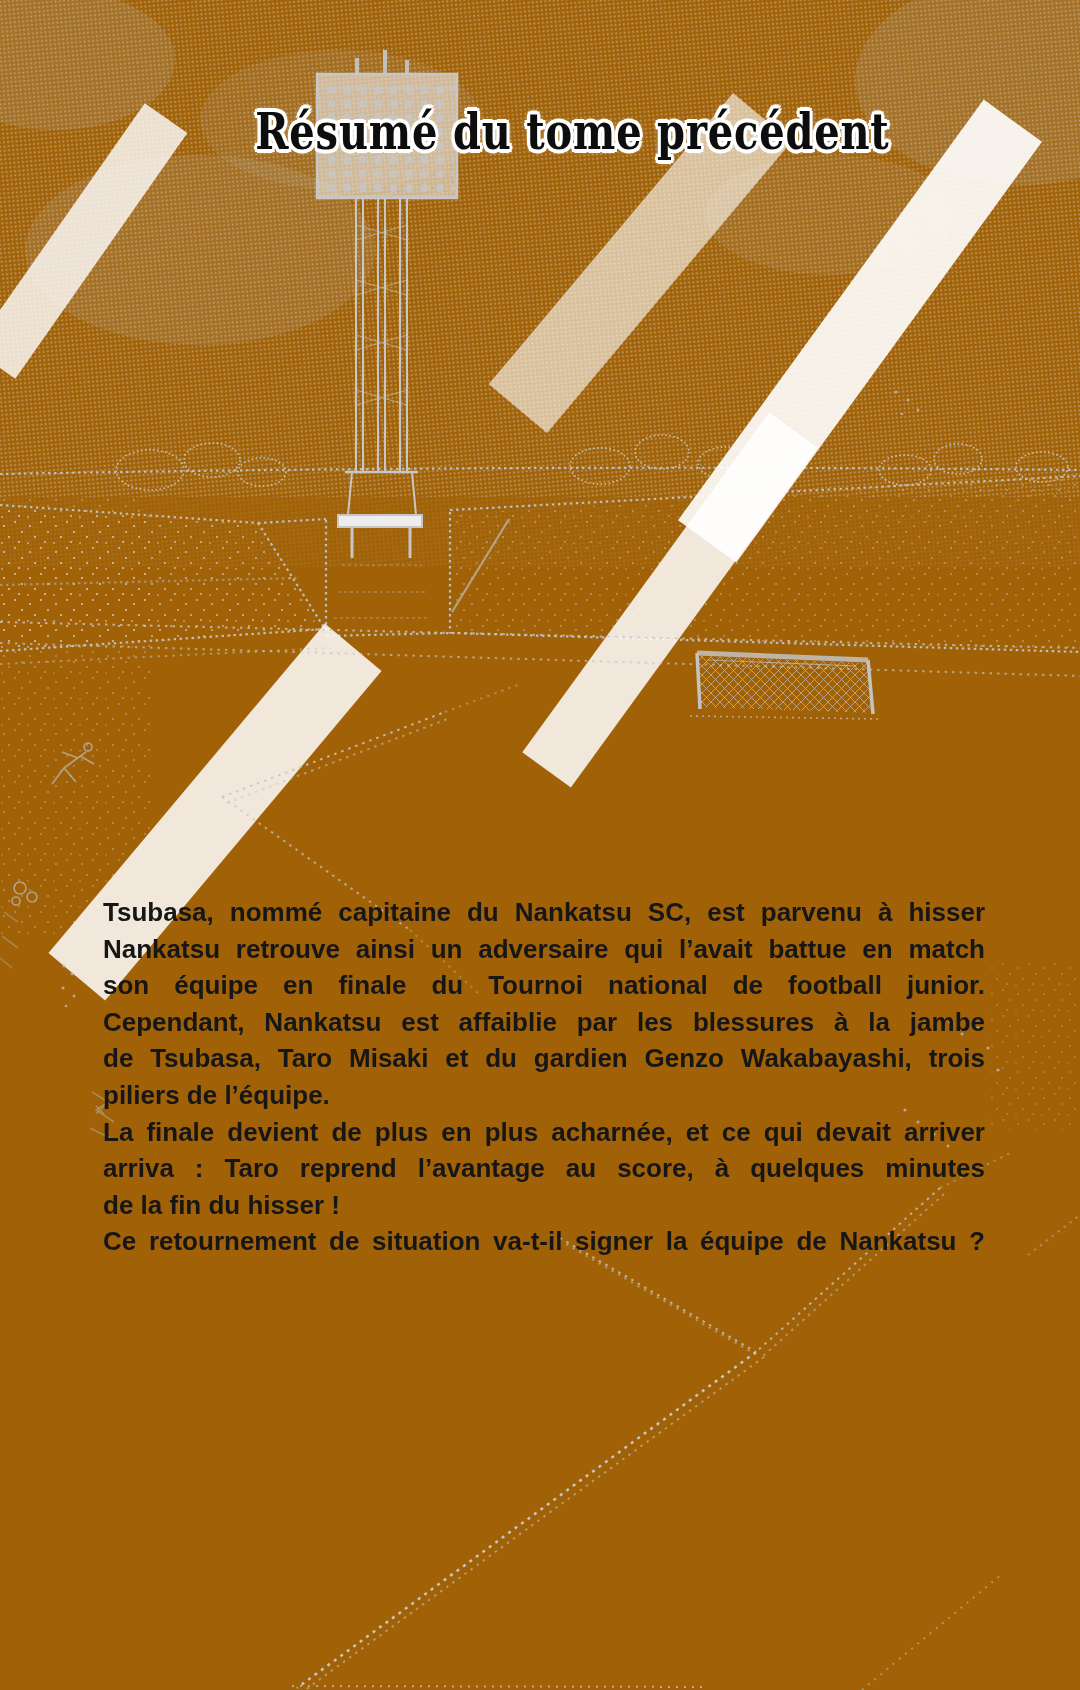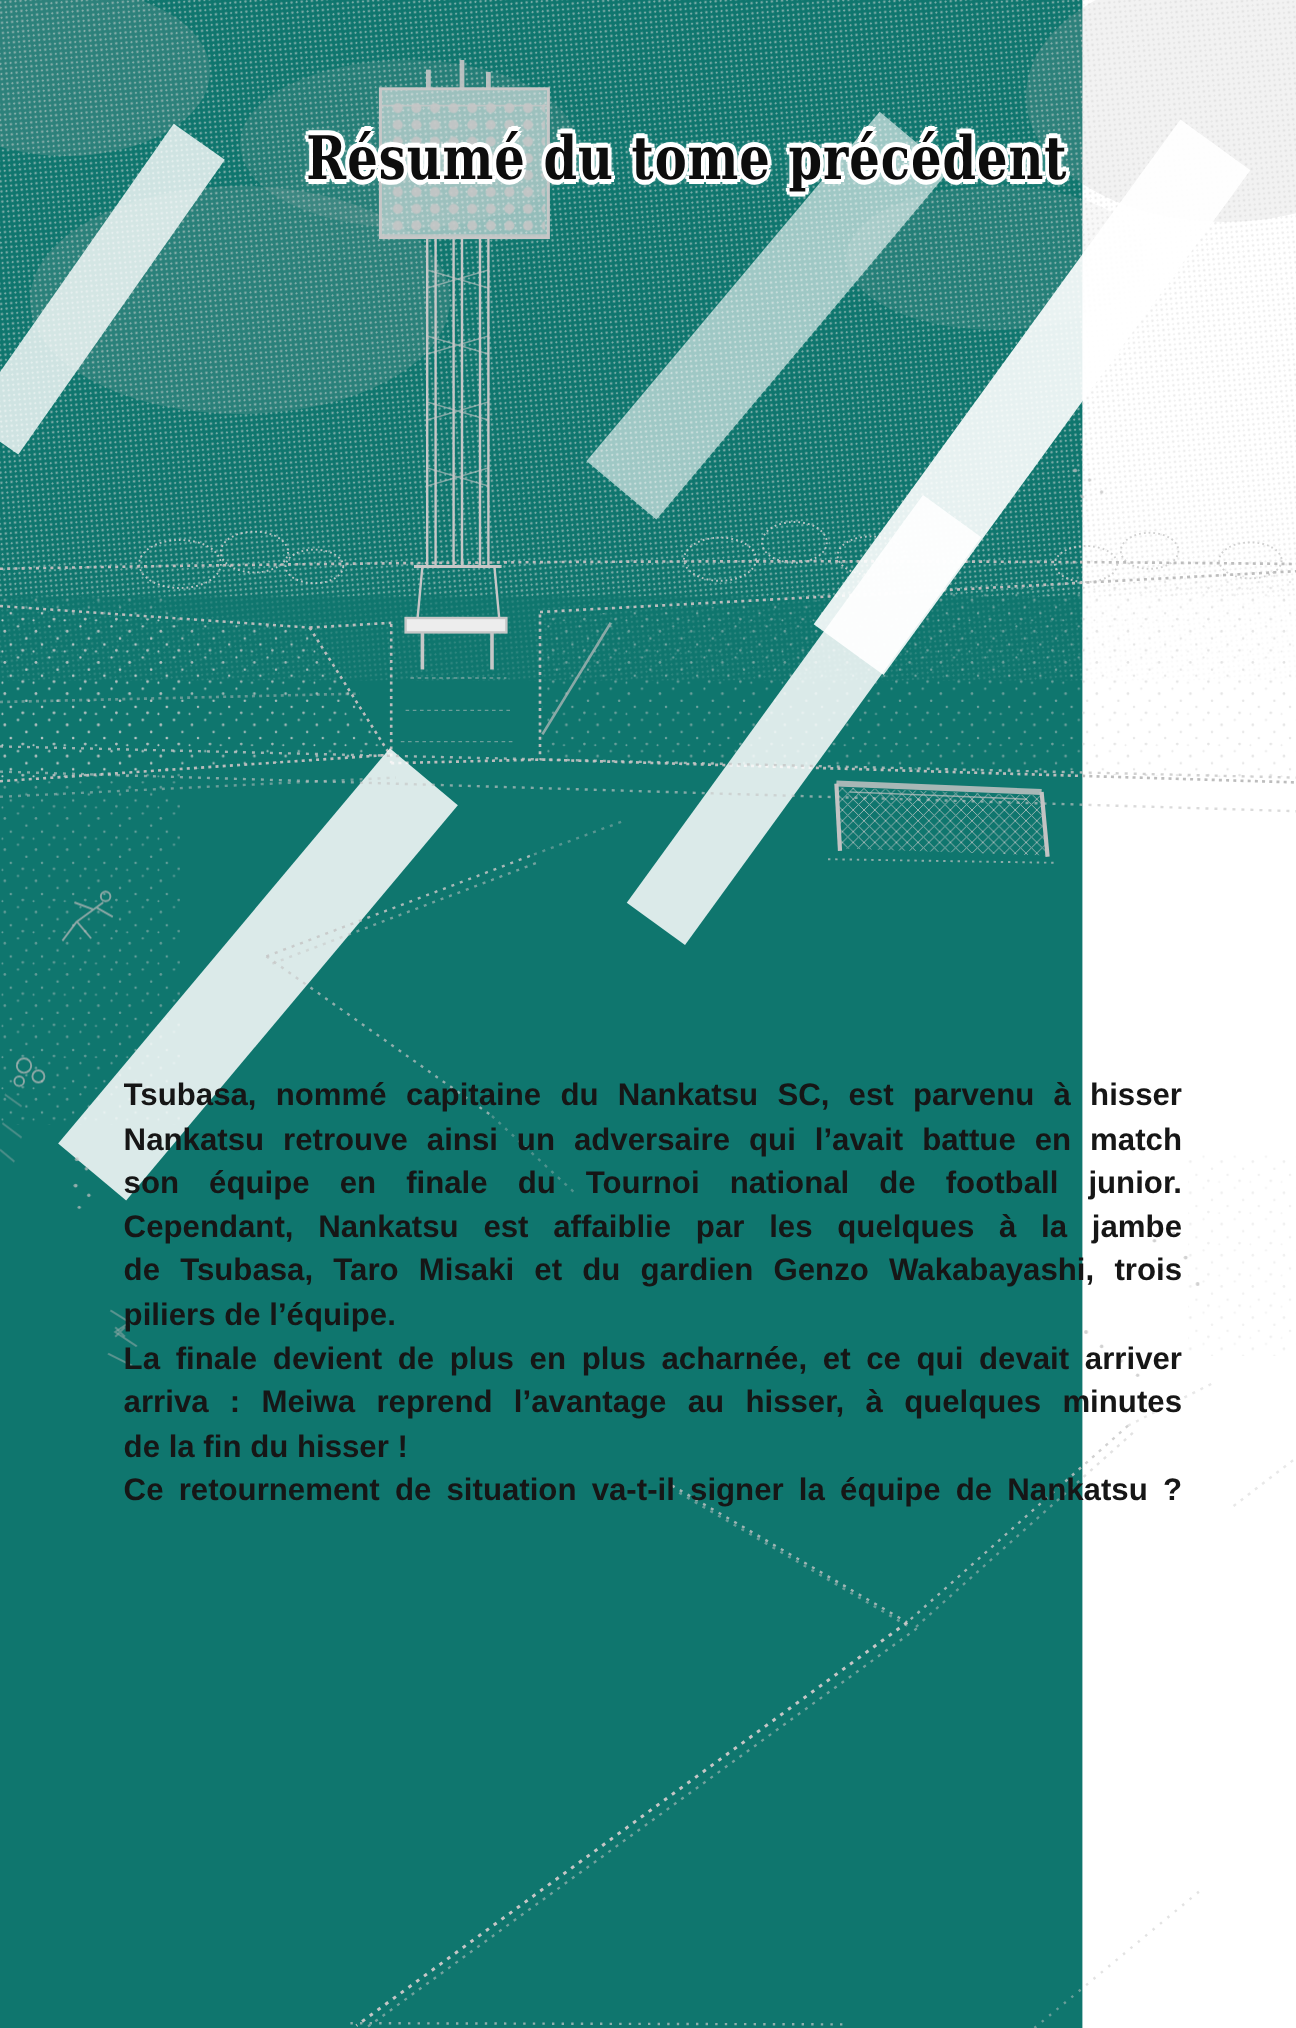--- a/index.html
+++ b/index.html
@@ -1,20 +1,20 @@
 <!DOCTYPE html>
 <html><head>
 <meta charset="utf-8">
 <style>
   html,body { margin:0; padding:0; }
   body {
     width:1080px; height:1690px; background:#ffffff; overflow:hidden;
     font-family:"Liberation Serif", serif;
   }
-  .page { position:relative; width:902px; height:1690px; background:#0f766e; }
+  .page { position:relative; width:1080px; height:1690px; background:#a16207; }
   svg.bg { position:absolute; left:0; top:0; width:1080px; height:1690px; }
 
   .title {
     position:absolute; left:60px; top:102px; width:1024px;
     text-align:center; white-space:nowrap;
     font-family:"DejaVu Serif", serif; font-weight:bold;
     font-size:50px; color:#0d0d0d; letter-spacing:1px;
   }
   .title .condense {
     display:inline-block; transform:scaleX(0.8); transform-origin:50% 50%;
@@ -215,22 +215,22 @@
   </svg>
 
   <div class="title">
     <span class="condense">Résumé du tome précédent</span>
   </div>
 
   <div class="summary">
       <div class="line">Tsubasa, nommé capitaine du Nankatsu SC, est parvenu à hisser</div>
       <div class="line">Nankatsu retrouve ainsi un adversaire qui l’avait battue en match</div>
       <div class="line">son équipe en finale du Tournoi national de football junior.</div>
-      <div class="line">Cependant, Nankatsu est affaiblie par les quelques à la jambe</div>
+      <div class="line">Cependant, Nankatsu est affaiblie par les blessures à la jambe</div>
       <div class="line">de Tsubasa, Taro Misaki et du gardien Genzo Wakabayashi, trois</div>
       <div class="line noJust">piliers de l’équipe.</div>
       <div class="line">La finale devient de plus en plus acharnée, et ce qui devait arriver</div>
-      <div class="line">arriva : Meiwa reprend l’avantage au hisser, à quelques minutes</div>
+      <div class="line">arriva : Taro reprend l’avantage au score, à quelques minutes</div>
       <div class="line noJust">de la fin du hisser !</div>
       <div class="line">Ce retournement de situation va-t-il signer la équipe de Nankatsu ?</div>
     </div>
 
 </div>
 
 </body></html>

